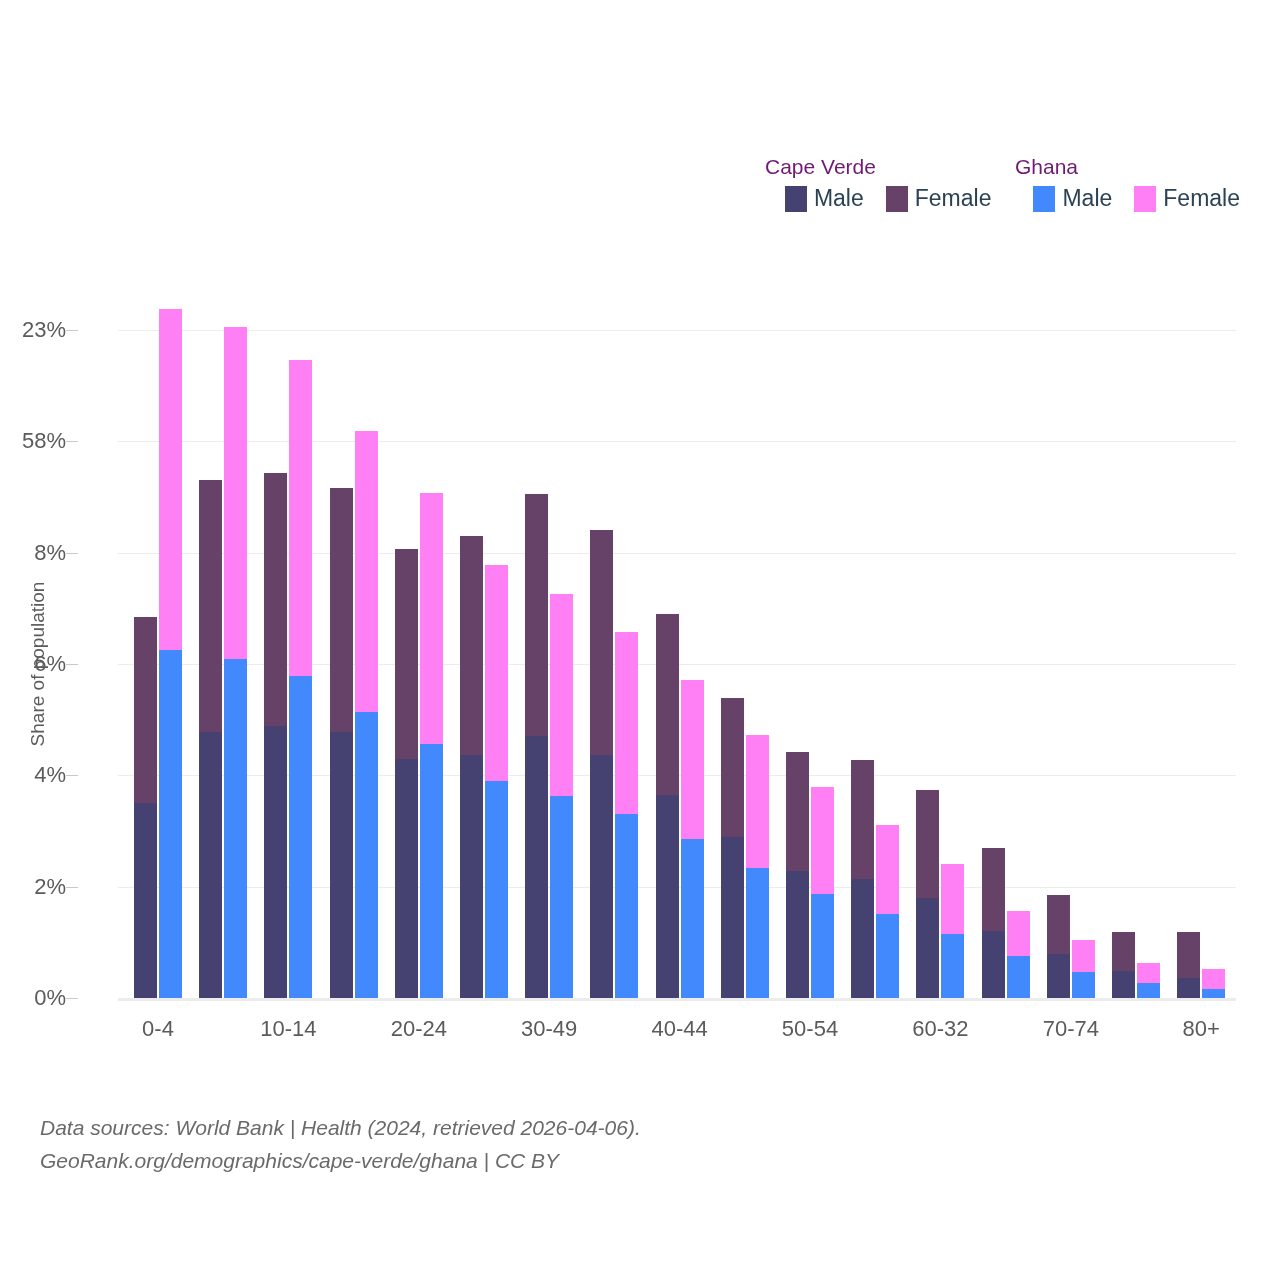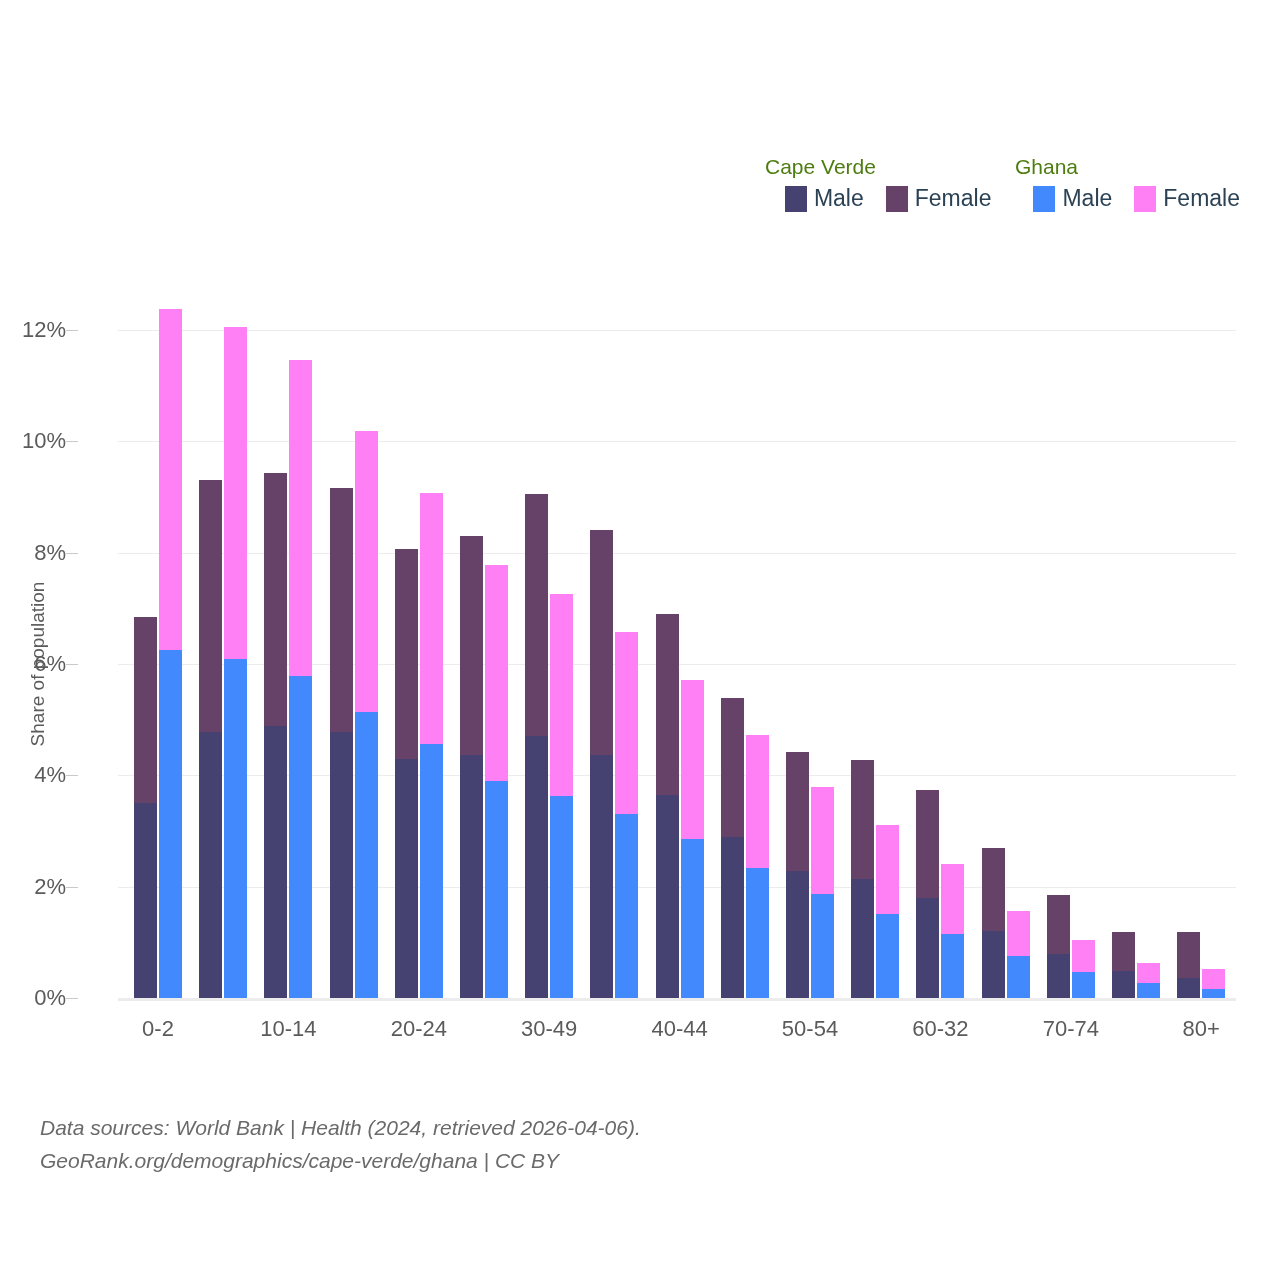--- a/index.html
+++ b/index.html
@@ -21,21 +21,21 @@
     white-space:nowrap;
   }
 
   
   .legend{
     position:absolute;right:40px;top:155px;
     display:flex;flex-direction:column;align-items:flex-end;
   }
   .legend-groups{display:flex;justify-content:flex-start;}
   .legend-grp-title{
-    font-size:21px;color:#4d7c0f;
+    font-size:21px;color:#701a75;
     text-align:left;
   }
   .lg-a{width:250px;}
   .lg-b{width:225px;}
   .legend-items{display:flex;margin-top:6px;padding-left:24px;}
   .legend-item{display:flex;align-items:center;margin-right:22px;}
   .legend-item:last-child{margin-right:0;}
   .legend-swatch{width:22px;height:26px;display:inline-block;margin-right:7px;}
   .legend-label{font-size:23px;color:#2b4255;}
 
@@ -130,24 +130,24 @@
         <div class="ytick-dash" style="top: 445.333px;"></div>
         <div class="ytick" style="top: 445.333px;">4%</div>
         <div class="gridline" style="top: 334px;"></div>
         <div class="ytick-dash" style="top: 334px;"></div>
         <div class="ytick" style="top: 334px;">6%</div>
         <div class="gridline" style="top: 222.667px;"></div>
         <div class="ytick-dash" style="top: 222.667px;"></div>
         <div class="ytick" style="top: 222.667px;">8%</div>
         <div class="gridline" style="top: 111.333px;"></div>
         <div class="ytick-dash" style="top: 111.333px;"></div>
-        <div class="ytick" style="top: 111.333px;">10%</div>
+        <div class="ytick" style="top: 111.333px;">58%</div>
         <div class="gridline" style="top: 0px;"></div>
         <div class="ytick-dash" style="top: 0px;"></div>
-        <div class="ytick" style="top: 0px;">12%</div>
+        <div class="ytick" style="top: 0px;">23%</div>
       </div>
     <div class="baseline"></div>
     <div class="bars-layer" id="bars-layer">
         <div class="group" style="left: 16px; width: 48px;">
           <div class="bar" style="left: 0px;">
             <div class="seg" style="height: 194.833px; bottom: 0px; background: rgb(69, 66, 114);"></div>
             <div class="seg" style="height: 185.927px; bottom: 194.833px; background: rgb(102, 65, 104);"></div>
           </div>
           <div class="bar" style="left: 25px;">
             <div class="seg" style="height: 347.917px; bottom: 0px; background: rgb(65, 137, 253);"></div>
@@ -309,21 +309,21 @@
             <div class="seg" style="height: 20.04px; bottom: 0px; background: rgb(69, 66, 114);"></div>
             <div class="seg" style="height: 46.2033px; bottom: 20.04px; background: rgb(102, 65, 104);"></div>
           </div>
           <div class="bar" style="left: 25px;">
             <div class="seg" style="height: 9.46333px; bottom: 0px; background: rgb(65, 137, 253);"></div>
             <div class="seg" style="height: 20.04px; bottom: 9.46333px; background: rgb(255, 128, 245);"></div>
           </div>
         </div>
       </div>
     <div id="xlabels-layer">
-        <div class="xlabel" style="left: 40px;">0-2</div>
+        <div class="xlabel" style="left: 40px;">0-4</div>
         <div class="xlabel" style="left: 170.4px;">10-14</div>
         <div class="xlabel" style="left: 300.8px;">20-24</div>
         <div class="xlabel" style="left: 431.2px;">30-49</div>
         <div class="xlabel" style="left: 561.6px;">40-44</div>
         <div class="xlabel" style="left: 692px; text-align: right;">50-54</div>
         <div class="xlabel" style="left: 822.4px;">60-32</div>
         <div class="xlabel" style="left: 952.8px;">70-74</div>
         <div class="xlabel" style="left: 1083.2px;">80+</div>
       </div>
   </div>

